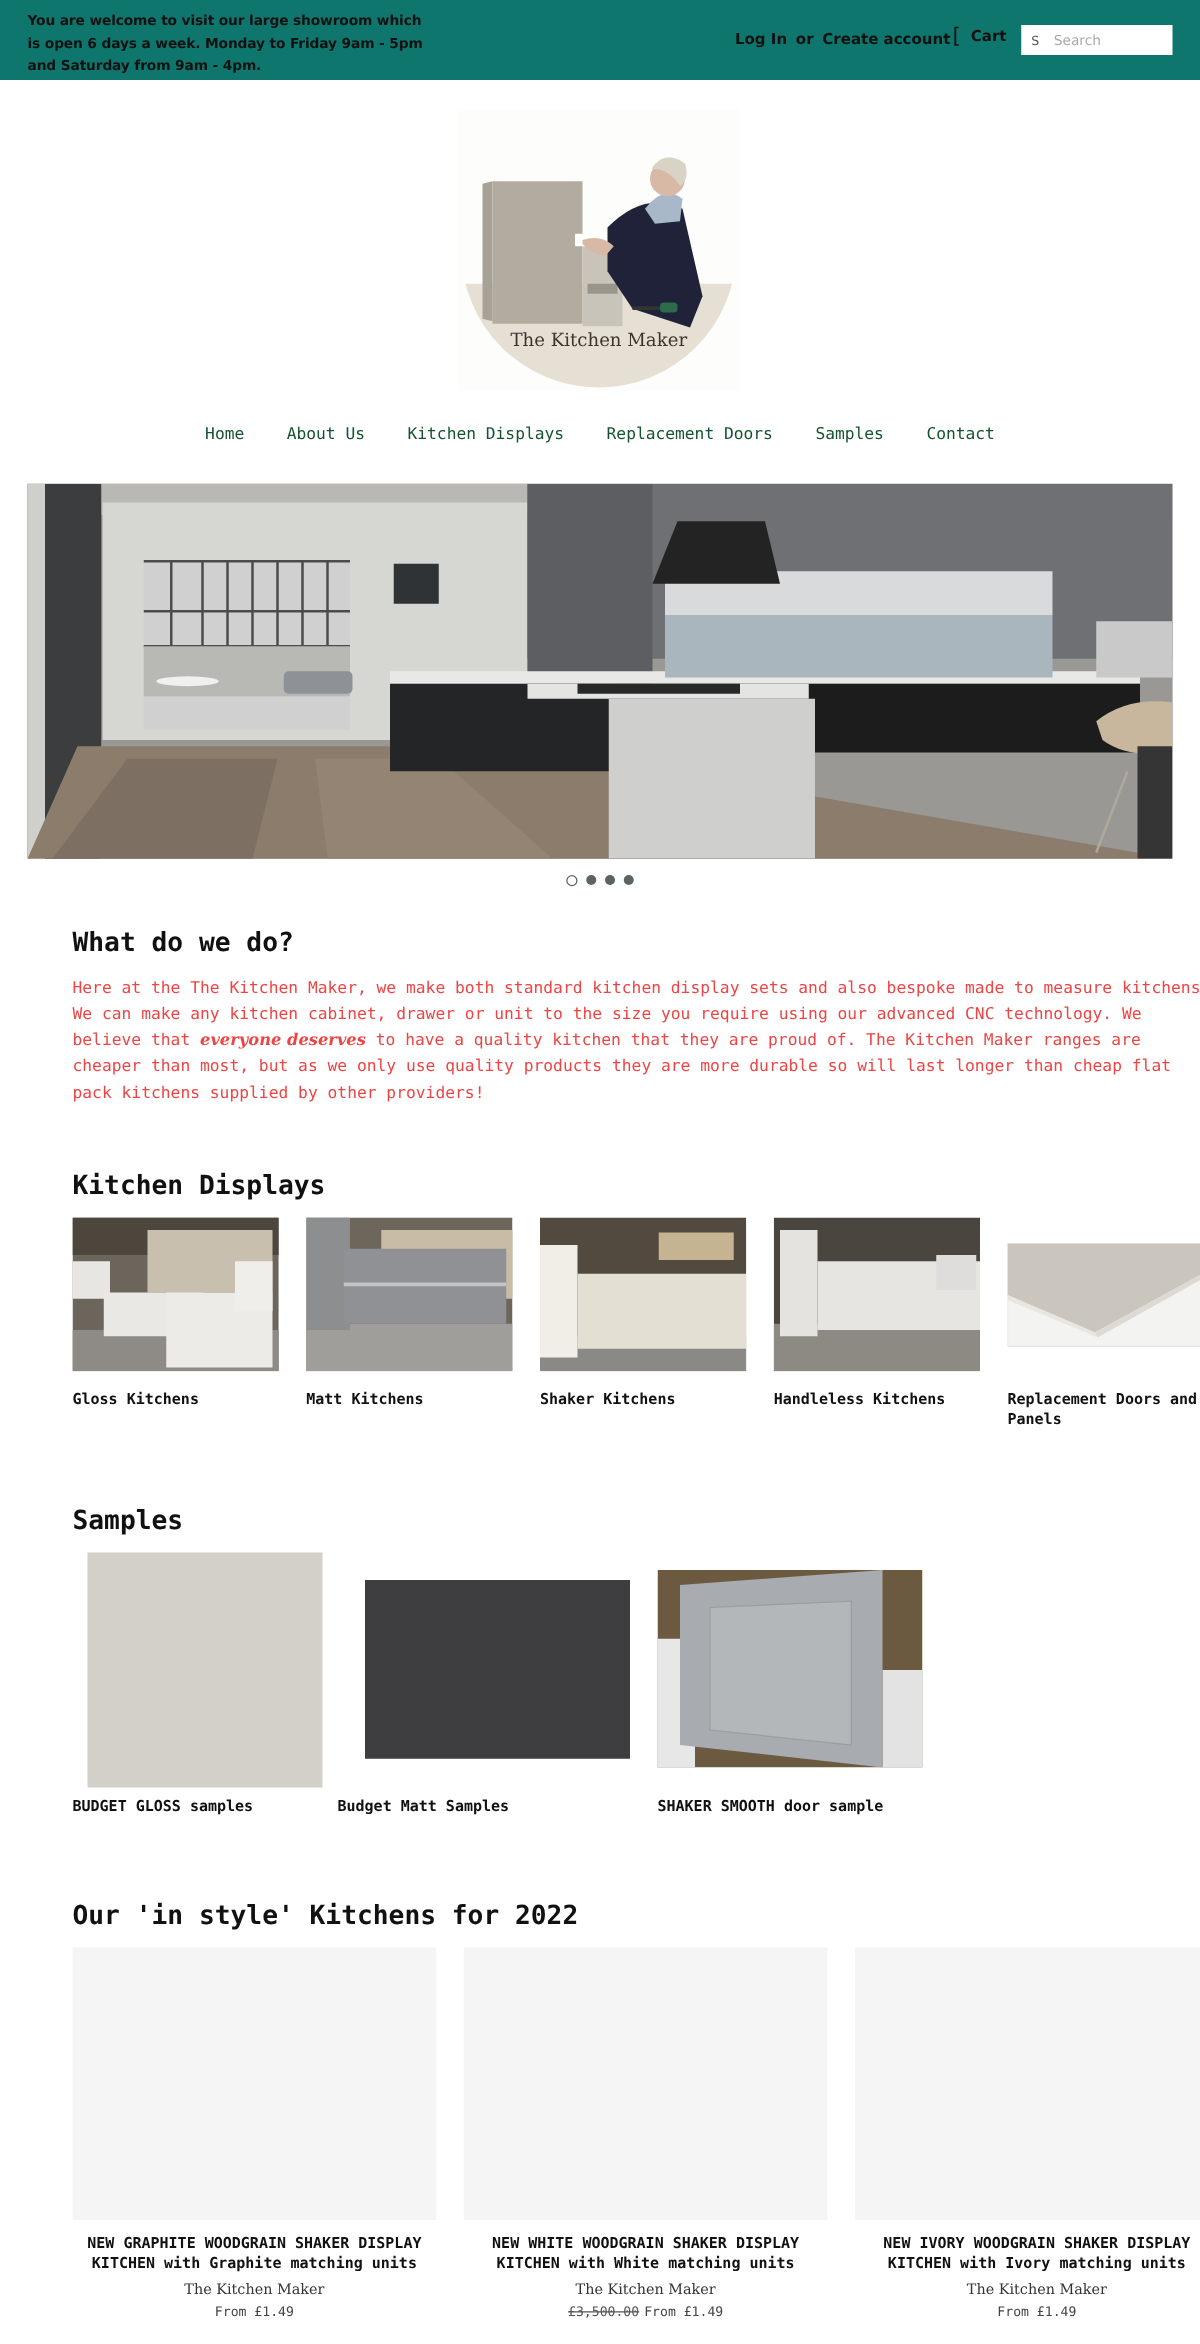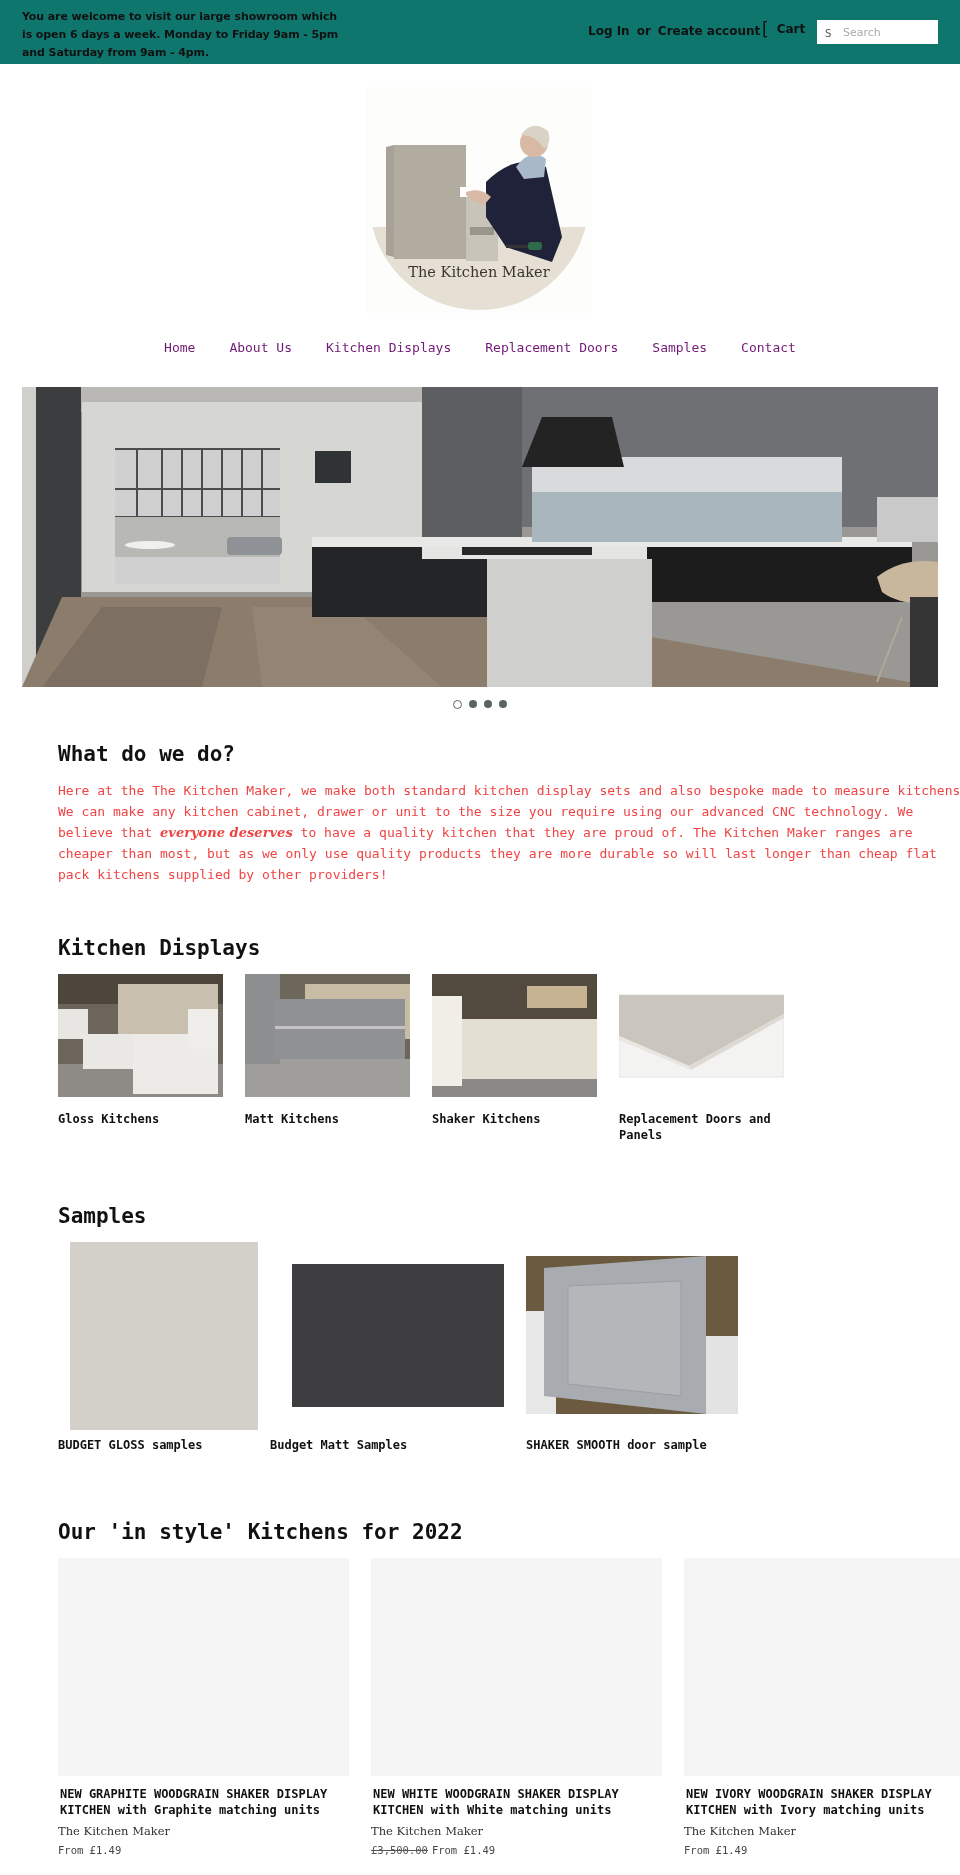--- a/index.html
+++ b/index.html
@@ -23,21 +23,21 @@
     font-family: "DejaVu Sans", sans-serif; font-size: 11px; color: #333; padding-left: 4px; }
   .topbar .search input::placeholder { color: #aaa; }
 
   
   .logo-wrap { position: relative; height: 252px; }
   .logo { position: absolute; left: 366px; top: 87px; width: 226px; height: 226px; }
 
   
   .nav { position: absolute; top: 340px; left: 0; width: 960px; display: flex; justify-content: center; gap: 34px;
     font-size: 13px; }
-  .nav a { color: #701a75; text-decoration: none; cursor: pointer; }
+  .nav a { color: #14532d; text-decoration: none; cursor: pointer; }
 
   
   .hero { position: absolute; left: 22px; top: 387px; width: 916px; height: 300px; overflow: hidden; background: #8d8a86; }
   .dots { position: absolute; top: 700px; left: 0; width: 960px; display: flex; justify-content: center; gap: 7px; }
   .dot { width: 8px; height: 8px; border-radius: 50%; background: #5b6560; cursor: pointer; }
   .dot.active { width: 9px; height: 9px; background: #fff; border: 1.5px solid #5b6560; margin-top: -0.5px; }
 
   
   .section { position: absolute; left: 22px; width: 916px; margin-left: 36px; }
   h2 { font-family: "DejaVu Sans Mono", monospace; font-weight: bold; font-size: 21px; color: #111; }
@@ -51,21 +51,21 @@
   .disp .img { width: 165px; height: 123px; overflow: hidden; position: relative; }
   .disp .cap { margin-top: 10px; font-size: 12px; line-height: 16px; font-weight: bold; color: #111; }
 
   .samples { top: 1204px; }
   .samp-row { position: relative; height: 250px; margin-top: 14px; }
   .samp { position: absolute; cursor: pointer; }
   .samp .cap { position: absolute; top: 196px; left: 0; width: 100%; font-size: 12px; font-weight: bold; color: #111; white-space: nowrap; }
 
   .instyle { top: 1520px; }
   .prod-row { margin-top: 14px; display: flex; gap: 22px; }
-  .prod { width: 291px; text-align: left; cursor: pointer; }
+  .prod { width: 291px; text-align: center; cursor: pointer; }
   .prod .img { width: 291px; height: 218px; background: #f5f5f5; }
   .prod .title { margin-top: 10px; font-size: 12px; line-height: 16px; font-weight: bold; color: #111; padding: 0 2px; }
   .prod .vendor { margin-top: 6px; font-family: "DejaVu Serif", serif; font-size: 11.5px; color: #333; }
   .prod .price { margin-top: 6px; font-size: 10.5px; color: #444; }
   .prod .price s { color: #555; margin-right: 4px; }
 </style>
 </head>
 <body>
 
 <div class="topbar">
@@ -222,20 +222,30 @@
         <rect width="165" height="123" fill="#524a3e"></rect>
         <rect x="0" y="95" width="165" height="28" fill="#8a8985"></rect>
         <rect x="0" y="22" width="30" height="90" fill="#f0eee6"></rect>
         <rect x="30" y="45" width="135" height="60" fill="#e3e0d3"></rect>
         <rect x="95" y="12" width="60" height="22" fill="#c6b392"></rect>
       </svg>
       <div class="cap">Shaker Kitchens</div>
     </div>
     <div class="disp">
       <svg class="img" viewBox="0 0 165 123">
+        <rect width="165" height="123" fill="#4a463f"></rect>
+        <rect x="0" y="85" width="165" height="38" fill="#8d8a84"></rect>
+        <rect x="5" y="10" width="30" height="85" fill="#e4e3e0"></rect>
+        <rect x="35" y="35" width="130" height="55" fill="#e6e5e2"></rect>
+        <rect x="130" y="30" width="32" height="28" fill="#dedddb"></rect>
+      </svg>
+      <div class="cap">Handleless Kitchens</div>
+    </div>
+    <div class="disp">
+      <svg class="img" viewBox="0 0 165 123">
         <rect width="165" height="123" fill="#ffffff"></rect>
         <rect x="0" y="21" width="165" height="82" fill="#f3f3f2" stroke="#e3e3e3"></rect>
         <polygon points="0,21 165,21 165,40 70,92 0,62" fill="#cbc6bd"></polygon>
         <polygon points="0,62 70,92 72,96 0,66" fill="#e8e6e1"></polygon>
         <polygon points="70,92 165,40 165,44 72,96" fill="#dedad3"></polygon>
       </svg>
       <div class="cap">Replacement Doors and Panels</div>
     </div>
   </div>
 </section>

